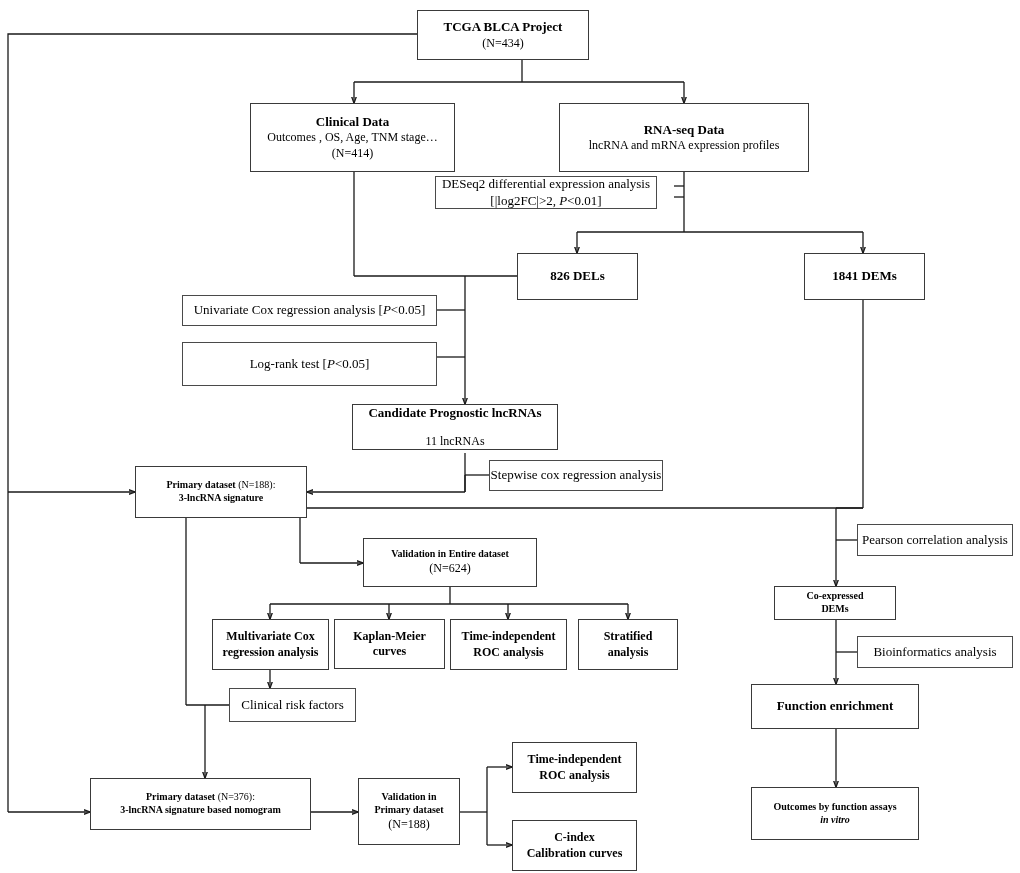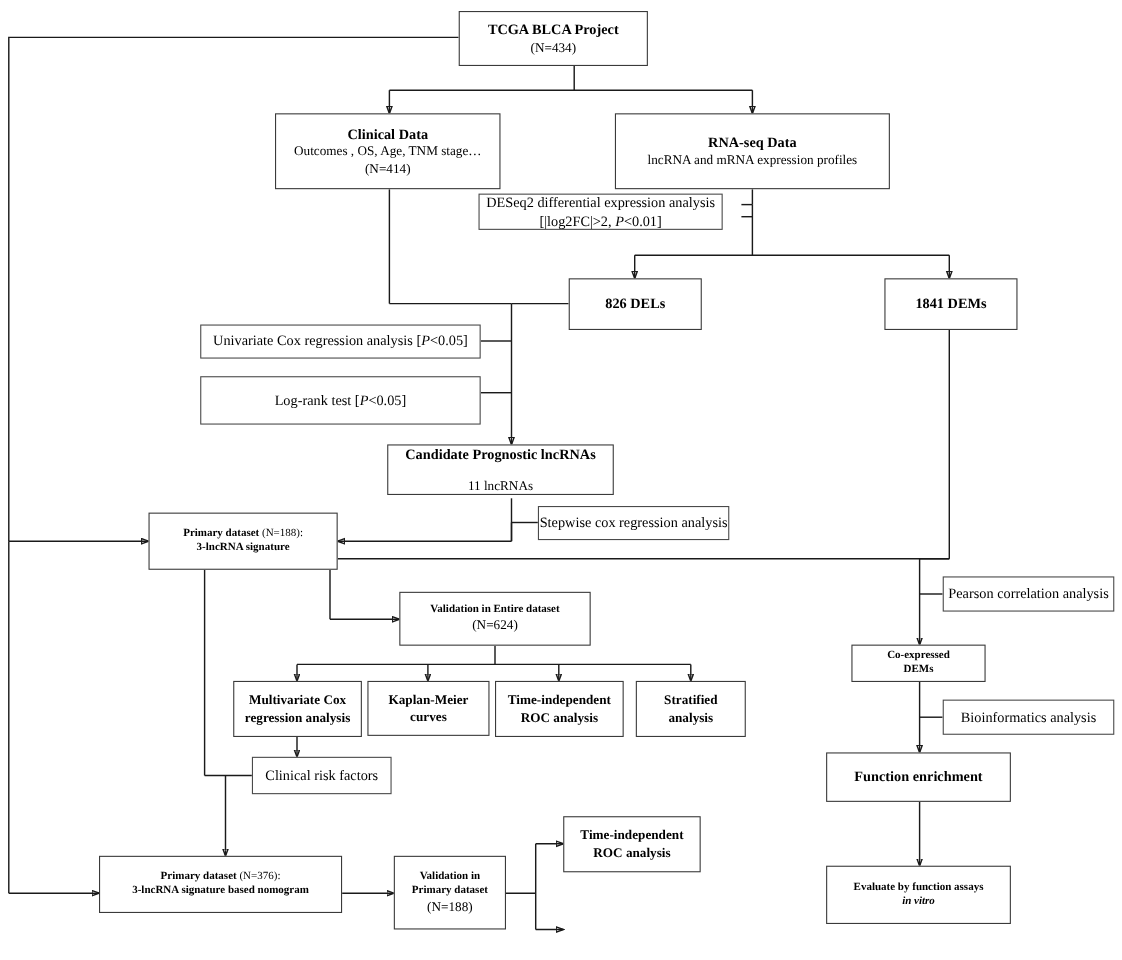--- a/index.html
+++ b/index.html
@@ -222,36 +222,40 @@
     <span class="ln b f125">Validation in</span>
     <span class="ln b f125">Primary dataset</span>
     <span class="ln f12">(N=188)</span>
   </div>
 
   <div class="node" style="left:512px; top:742px; width:125px; height:51px;">
     <span class="ln b f12">Time-independent</span>
     <span class="ln b f12">ROC analysis</span>
   </div>
 
+  <div class="node" style="left:512px; top:820px; width:125px; height:51px;">
+    <span class="ln b f12">C-index</span>
+    <span class="ln b f12">Calibration curves</span>
+  </div>
 
   <div class="node plain" style="left:857px; top:524px; width:156px; height:32px;">
     <span class="ln f115">Pearson correlation analysis</span>
   </div>
 
   <div class="node" style="left:774px; top:586px; width:122px; height:34px;">
     <span class="ln b f125">Co-expressed</span>
     <span class="ln b f125">DEMs</span>
   </div>
 
   <div class="node plain" style="left:857px; top:636px; width:156px; height:32px;">
     <span class="ln f115">Bioinformatics analysis</span>
   </div>
 
   <div class="node" style="left:751px; top:684px; width:168px; height:45px;">
     <span class="ln b f13">Function enrichment</span>
   </div>
 
   <div class="node" style="left:751px; top:787px; width:168px; height:53px;">
-    <span class="ln b f125">Evaluate by function assays</span>
+    <span class="ln b f125">Outcomes by function assays</span>
     <span class="ln b it f125">in vitro</span>
   </div>
 
 </div>
 
 </body></html>

